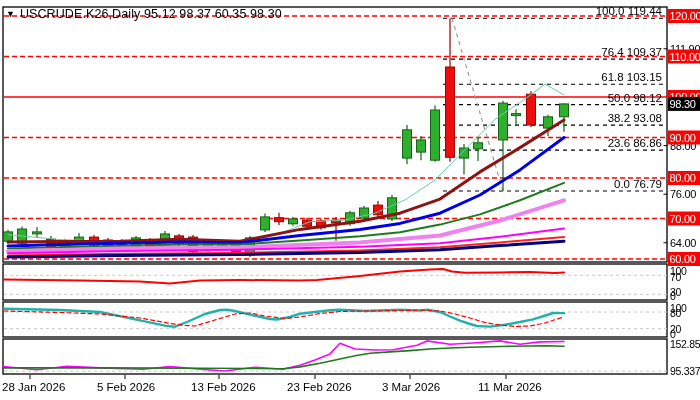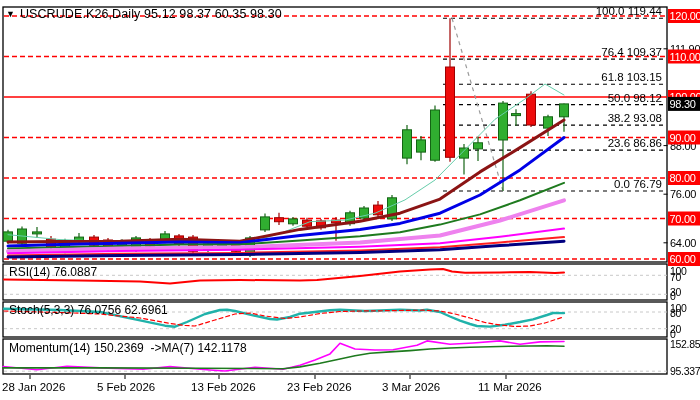--- a/index.html
+++ b/index.html
@@ -187,16 +187,13 @@
       <text x="382" y="391" text-anchor="start" font-size="11.5" fill="#000000" font-family="&quot;Liberation Sans&quot;,sans-serif">3 Mar 2026</text>
       <line x1="506" y1="375" x2="506" y2="379" stroke="#000" stroke-width="1"></line>
       <text x="478" y="391" text-anchor="start" font-size="11.5" fill="#000000" font-family="&quot;Liberation Sans&quot;,sans-serif">11 Mar 2026</text>
     </svg>
 
   <div class="title-bar">
     <span class="tri">▼</span>
     <span class="title-text">USCRUDE.K26,Daily 95.12 98.37 60.35 98.30</span>
   </div>
 
-  <div class="ind-label" style="top:265px;">RSI(14) 76.0887</div>
-  <div class="ind-label" style="top:303px;">Stoch(5,3,3) 76.0756 62.6961</div>
-  <div class="ind-label" style="top:341px;">Momentum(14) 150.2369  -&gt;MA(7) 142.1178</div>
 </div>
 
 </body></html>

